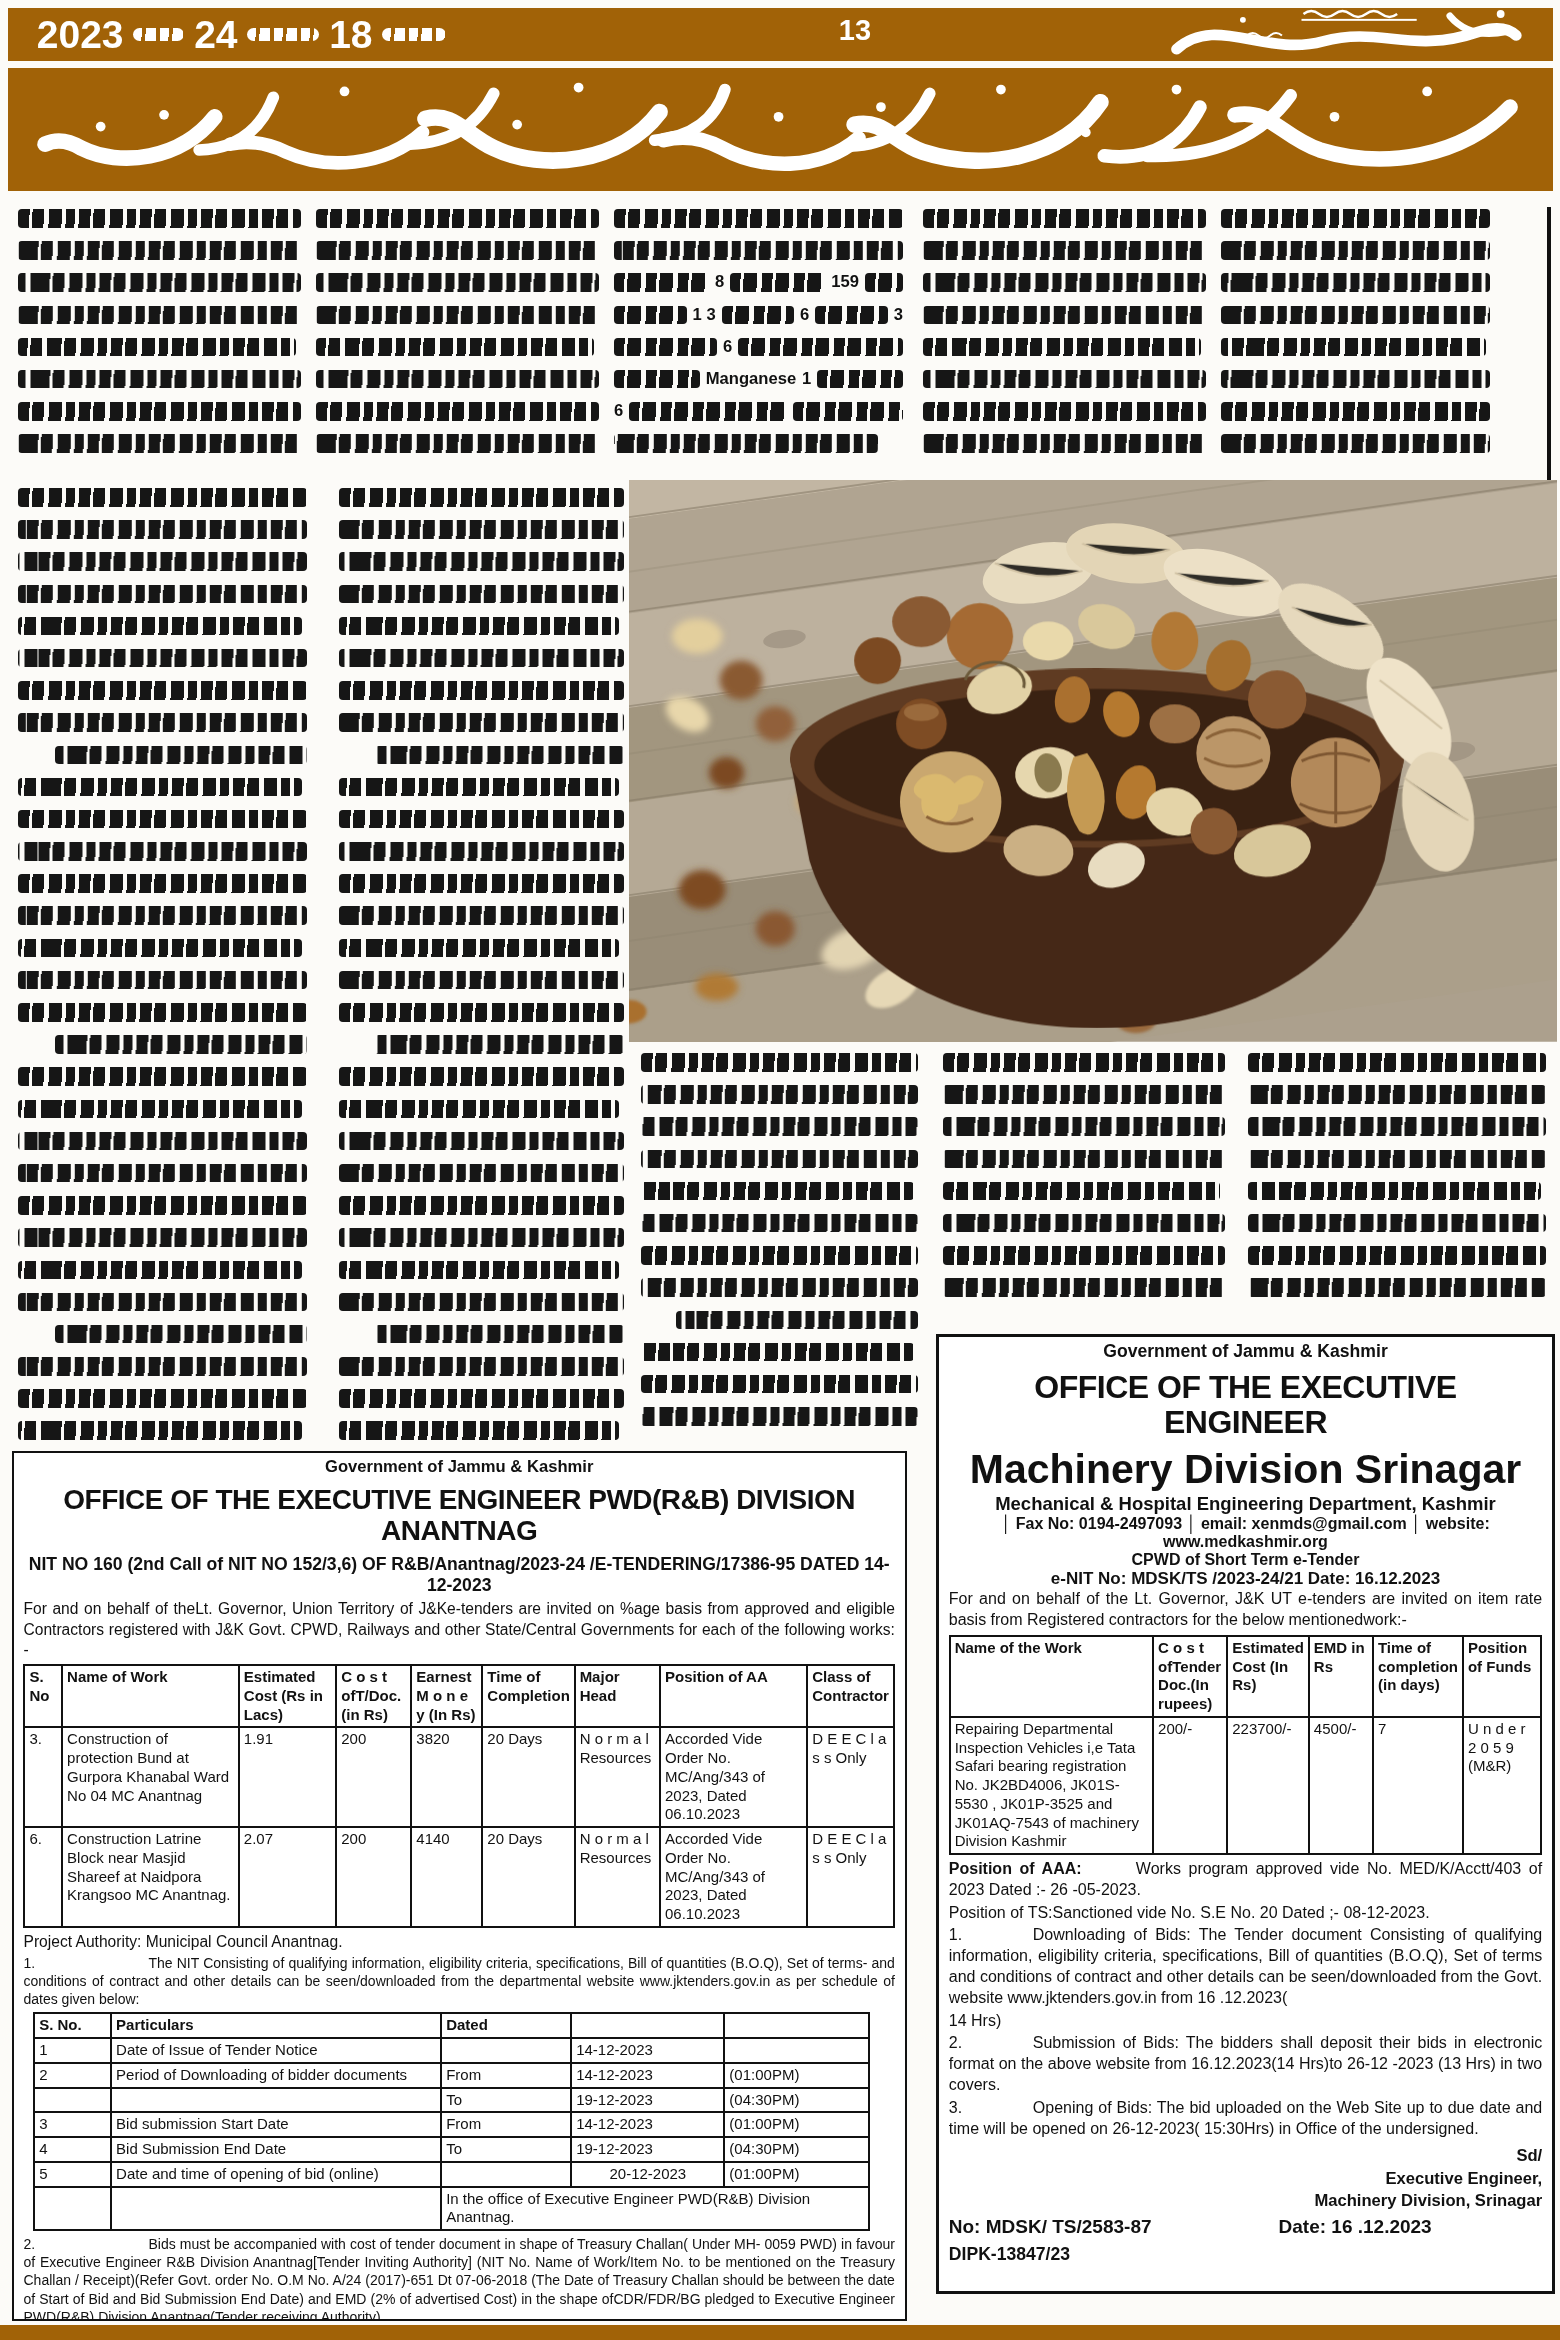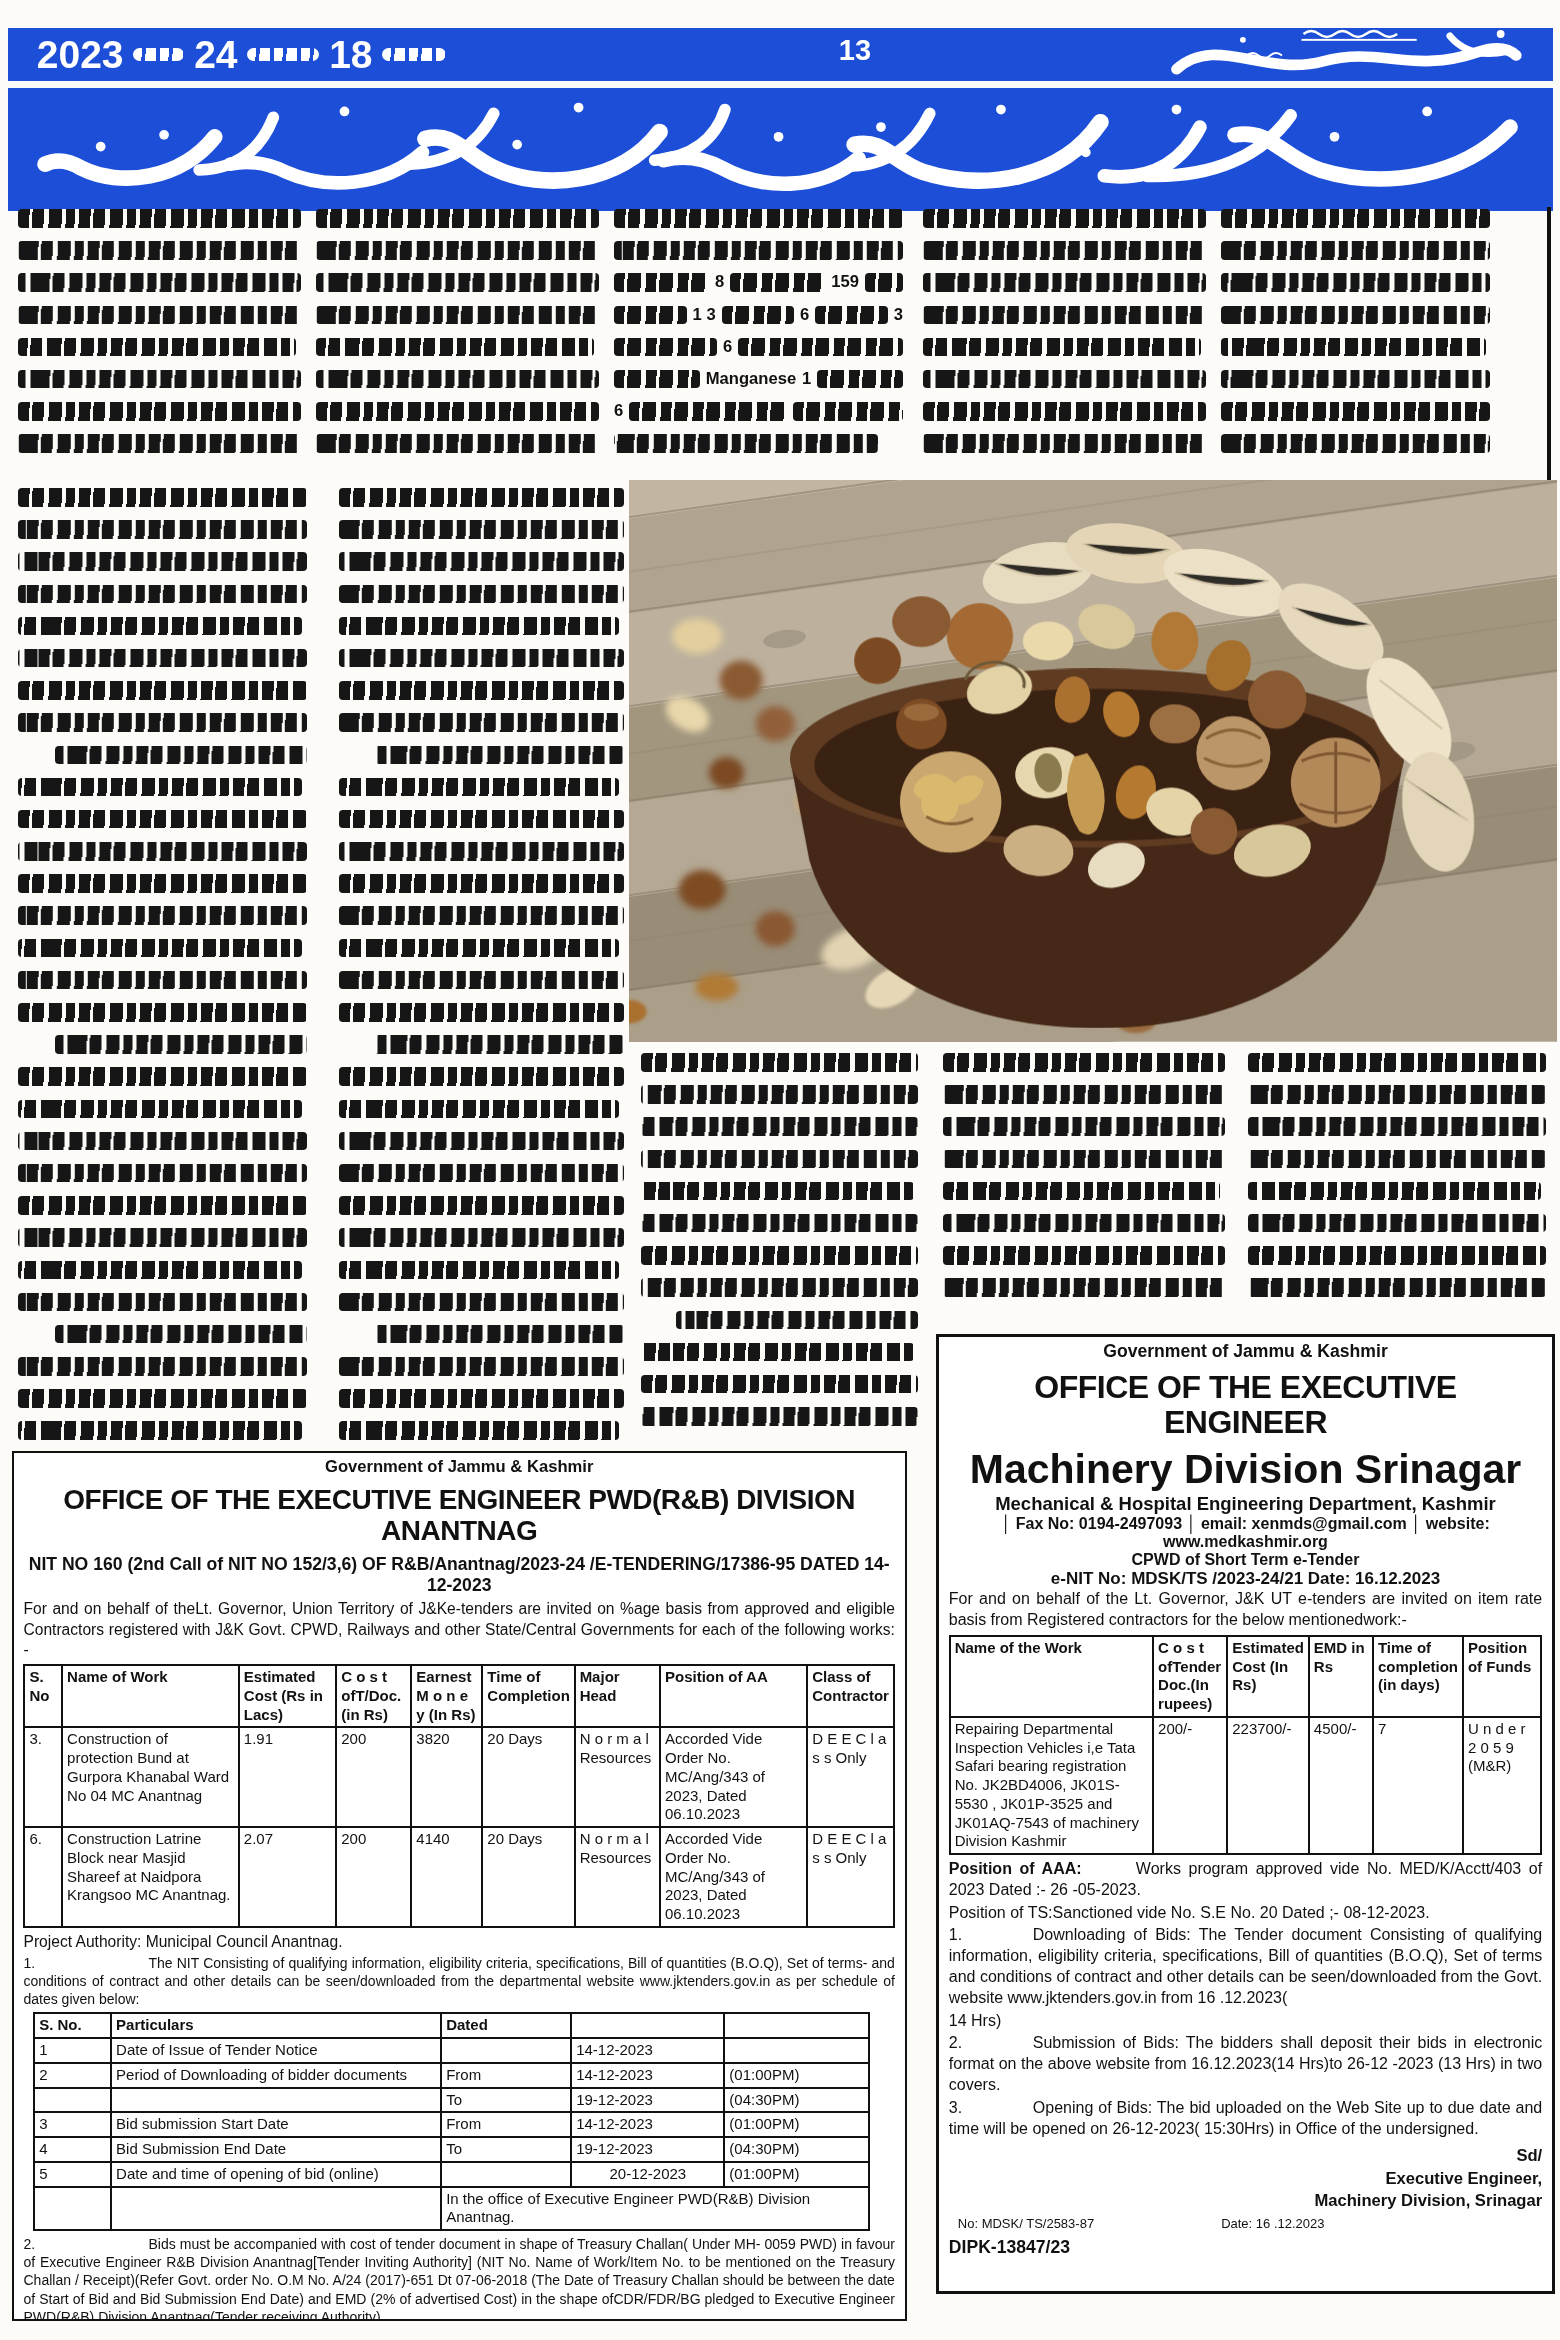--- a/index.html
+++ b/index.html
@@ -1,19 +1,19 @@
 <!DOCTYPE html>
 <html><head>
 <meta charset="utf-8">
 <style>
   html,body{margin:0;padding:0;background:#555;}
   .page{position:relative;width:1560px;height:2341px;background:#fcfbf8;overflow:hidden;
         font-family:"Liberation Sans", sans-serif;color:#111;}
   
-  .bar{position:absolute;background:#1d4ed8;margin-top:20px;}
+  .bar{position:absolute;background:#a16207;}
   .masthead{left:7.8px;top:7.8px;width:1545px;height:53px;display:flex;align-items:center;justify-content:space-between;}
   .dateblock{display:flex;align-items:center;gap:9.8px;padding-left:29px;}
   .dateblock .num{color:#fff;font-weight:bold;font-size:39px;line-height:1;}
   .wsq{height:12.7px;border-radius:6.8px;background:repeating-linear-gradient(92deg,#fff 0 8.8px,transparent 8.8px 12.7px,#fff 12.7px 23.4px,transparent 23.4px 27px);}
   .pageno{color:#fff;font-weight:bold;font-size:29px;position:absolute;left:831px;top:5.9px;}
   .logo{padding-right:25px;display:flex;align-items:center;}
   
   .headline{left:7.8px;top:68px;width:1545px;height:123px;}
   
   .ucol{position:absolute;}
@@ -43,21 +43,21 @@
   .nno-s{display:inline-block;width:84px;}
   .sdblock{text-align:right;font-weight:bold;font-size:16.6px;line-height:1.35;margin-top:5.9px;}
   .dipk{font-weight:bold;font-size:17.6px;margin-top:5.9px;}
   
   .sri .office-line{font-size:32px;}
   .sri .division-line{font-size:41px;font-weight:bold;text-align:center;line-height:1.05;margin:2px 0;}
   .sri .dept-line{font-size:18.5px;font-weight:bold;text-align:center;}
   .sri .contact-line{font-size:16px;font-weight:bold;text-align:center;}
   .sri .body-txt{font-size:16px;}
   .sri .note{font-size:16px;}
-  .refrow{display:flex;font-weight:normal;font-size:13px;margin-top:3.9px;margin-left:9px;}
+  .refrow{display:flex;font-weight:bold;font-size:19px;margin-top:3.9px;}
   .refrow .rdate{margin-left:127px;}
   .botbar{left:0;top:2325px;width:1560px;height:15.6px;}
 </style>
 </head>
 <body>
 
 <div class="page">
 
   <div class="bar masthead">
     <div class="dateblock" title="تاریخ 18 دسمبر تا 24 دسمبر 2023">

